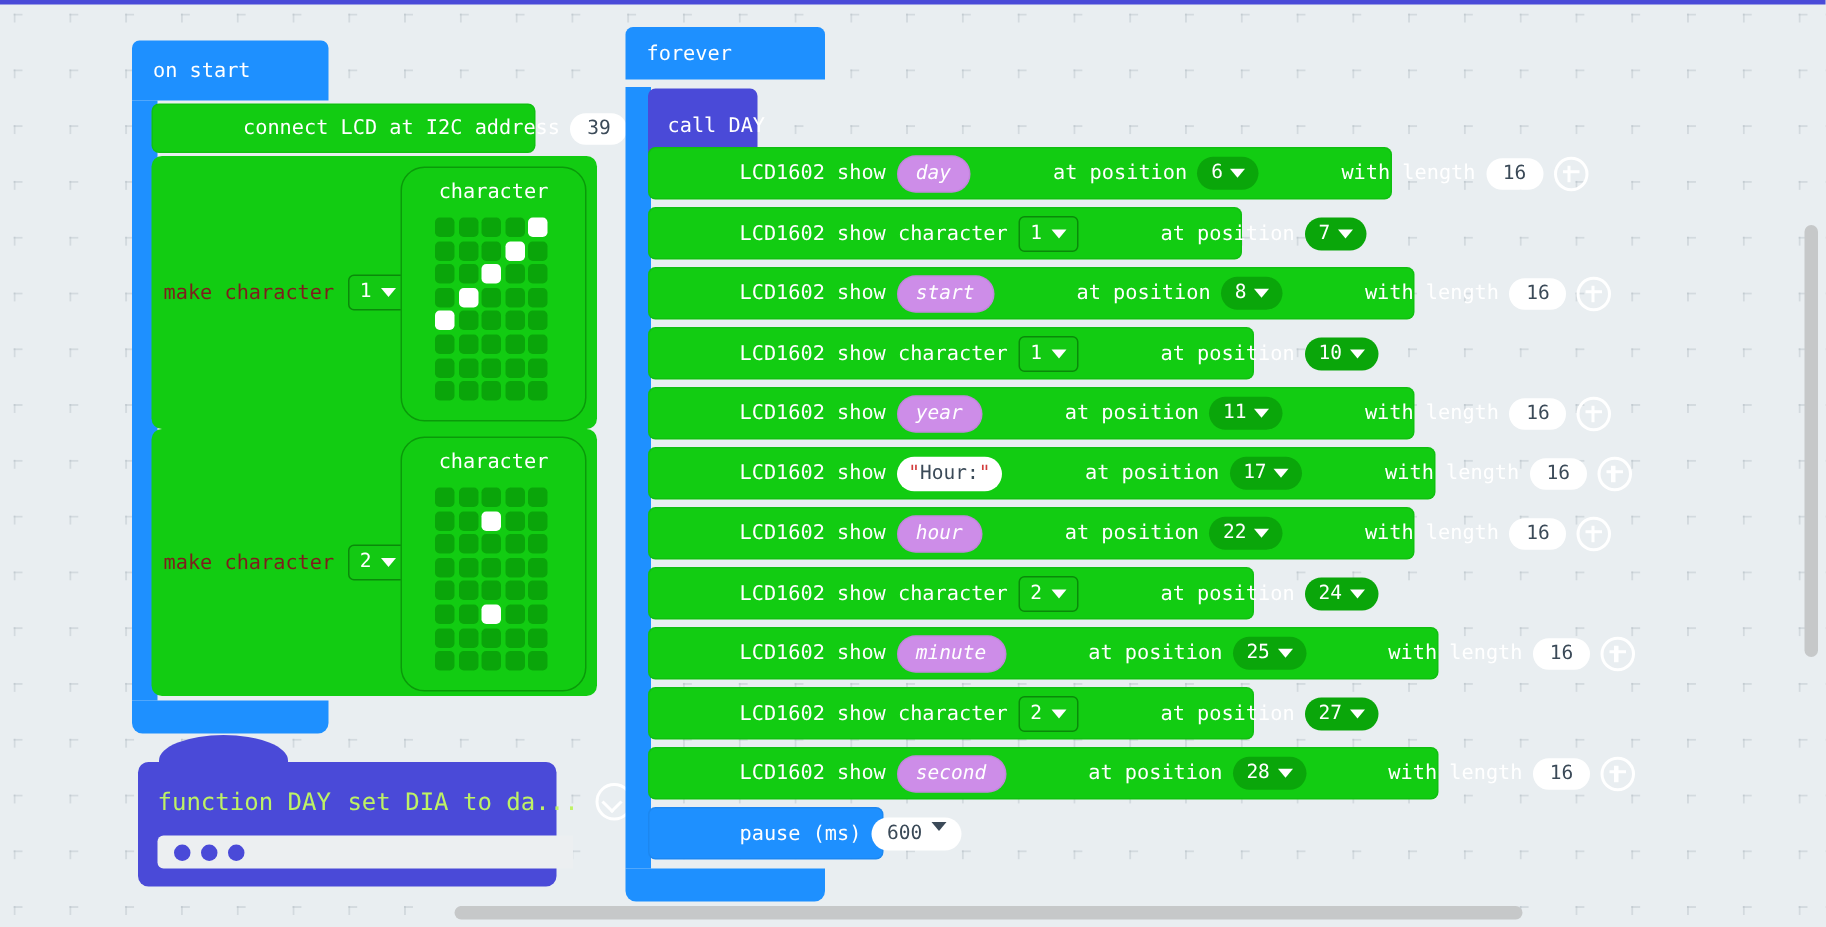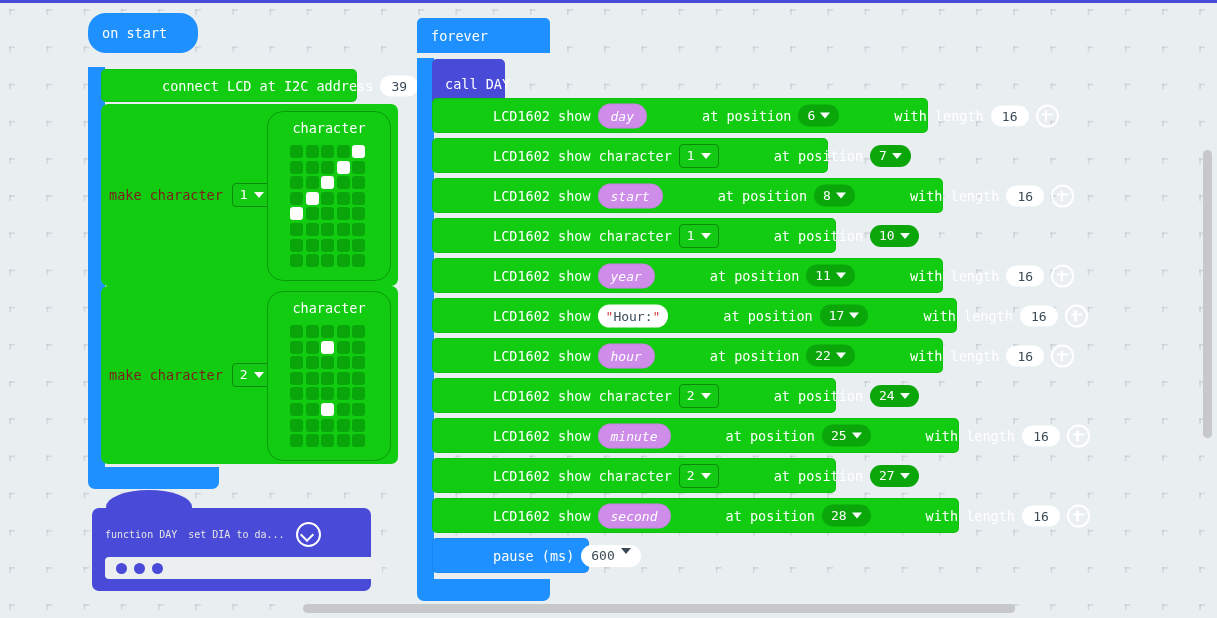--- a/index.html
+++ b/index.html
@@ -77,21 +77,21 @@
   .gridwrap{position:absolute;border:1.4px solid #0a9a0a;border-radius:16px;background:#12cc12;}
   .gridwrap .cap{position:absolute;left:0;right:0;top:8px;text-align:center;font-size:13.5px;color:#fff;}
   .gridcells{position:absolute;display:grid;grid-template-columns:repeat(5,13px);
     grid-auto-rows:13px;gap:2.6px;}
   .cell{width:13px;height:13px;border-radius:3.2px;background:#0aa50a;}
   .cell.on{background:#fff;}
 
   
   .fnblk{background:#4a4ad8;border-radius:7px;}
   .fnblk .hdr{position:absolute;left:13px;top:14px;display:flex;align-items:center;gap:11px;
-    font-size:10px;color:#e5e5e5;white-space:nowrap;}
+    font-size:16px;color:#bef264;white-space:nowrap;}
   .fnhat{position:absolute;background:#4a4ad8;border-radius:50% 50% 0 0;}
   .collapse{width:21px;height:21px;border-radius:50%;border:2px solid #fff;position:relative;flex:0 0 auto;}
   .collapse::after{content:"";position:absolute;left:4.5px;top:5.5px;width:8px;height:8px;
     border-right:2.2px solid #fff;border-bottom:2.2px solid #fff;transform:rotate(45deg);}
   .innerbar{position:absolute;background:#eceff1;border-radius:4px 0 0 4px;
     display:flex;align-items:center;gap:7px;padding-left:11px;}
   .dot3{width:11px;height:11px;border-radius:50%;background:#4a4ad8;}
 
   
   .callblk{background:#4a4ad8;border-radius:5px;}
@@ -101,21 +101,21 @@
   
   .sb{position:absolute;background:#c6c8c9;border-radius:6px;z-index:55;}
 </style>
 </head>
 <body>
 
 <div id="topline"></div>
 
 <div id="canvas">
 
-  <div class="blk hat" style="left:88px;top:13px;width:110px;height:40px;border-radius:18px;">
+  <div class="blk hat" style="left:88px;top:27px;width:131px;height:40px;">
     <span class="txt">on start</span>
   </div>
   <div class="blk spine" style="left:88px;top:67px;width:17px;height:400px;"></div>
   <div class="blk foot" style="left:88px;top:467px;width:131px;height:22px;"></div>
 
   <div class="blk stm" style="left:101px;top:69px;width:256px;height:33px;">
     <div class="row">
       <span class="t">connect LCD at I2C address</span>
       <span class="numwhite">39</span>
     </div>

